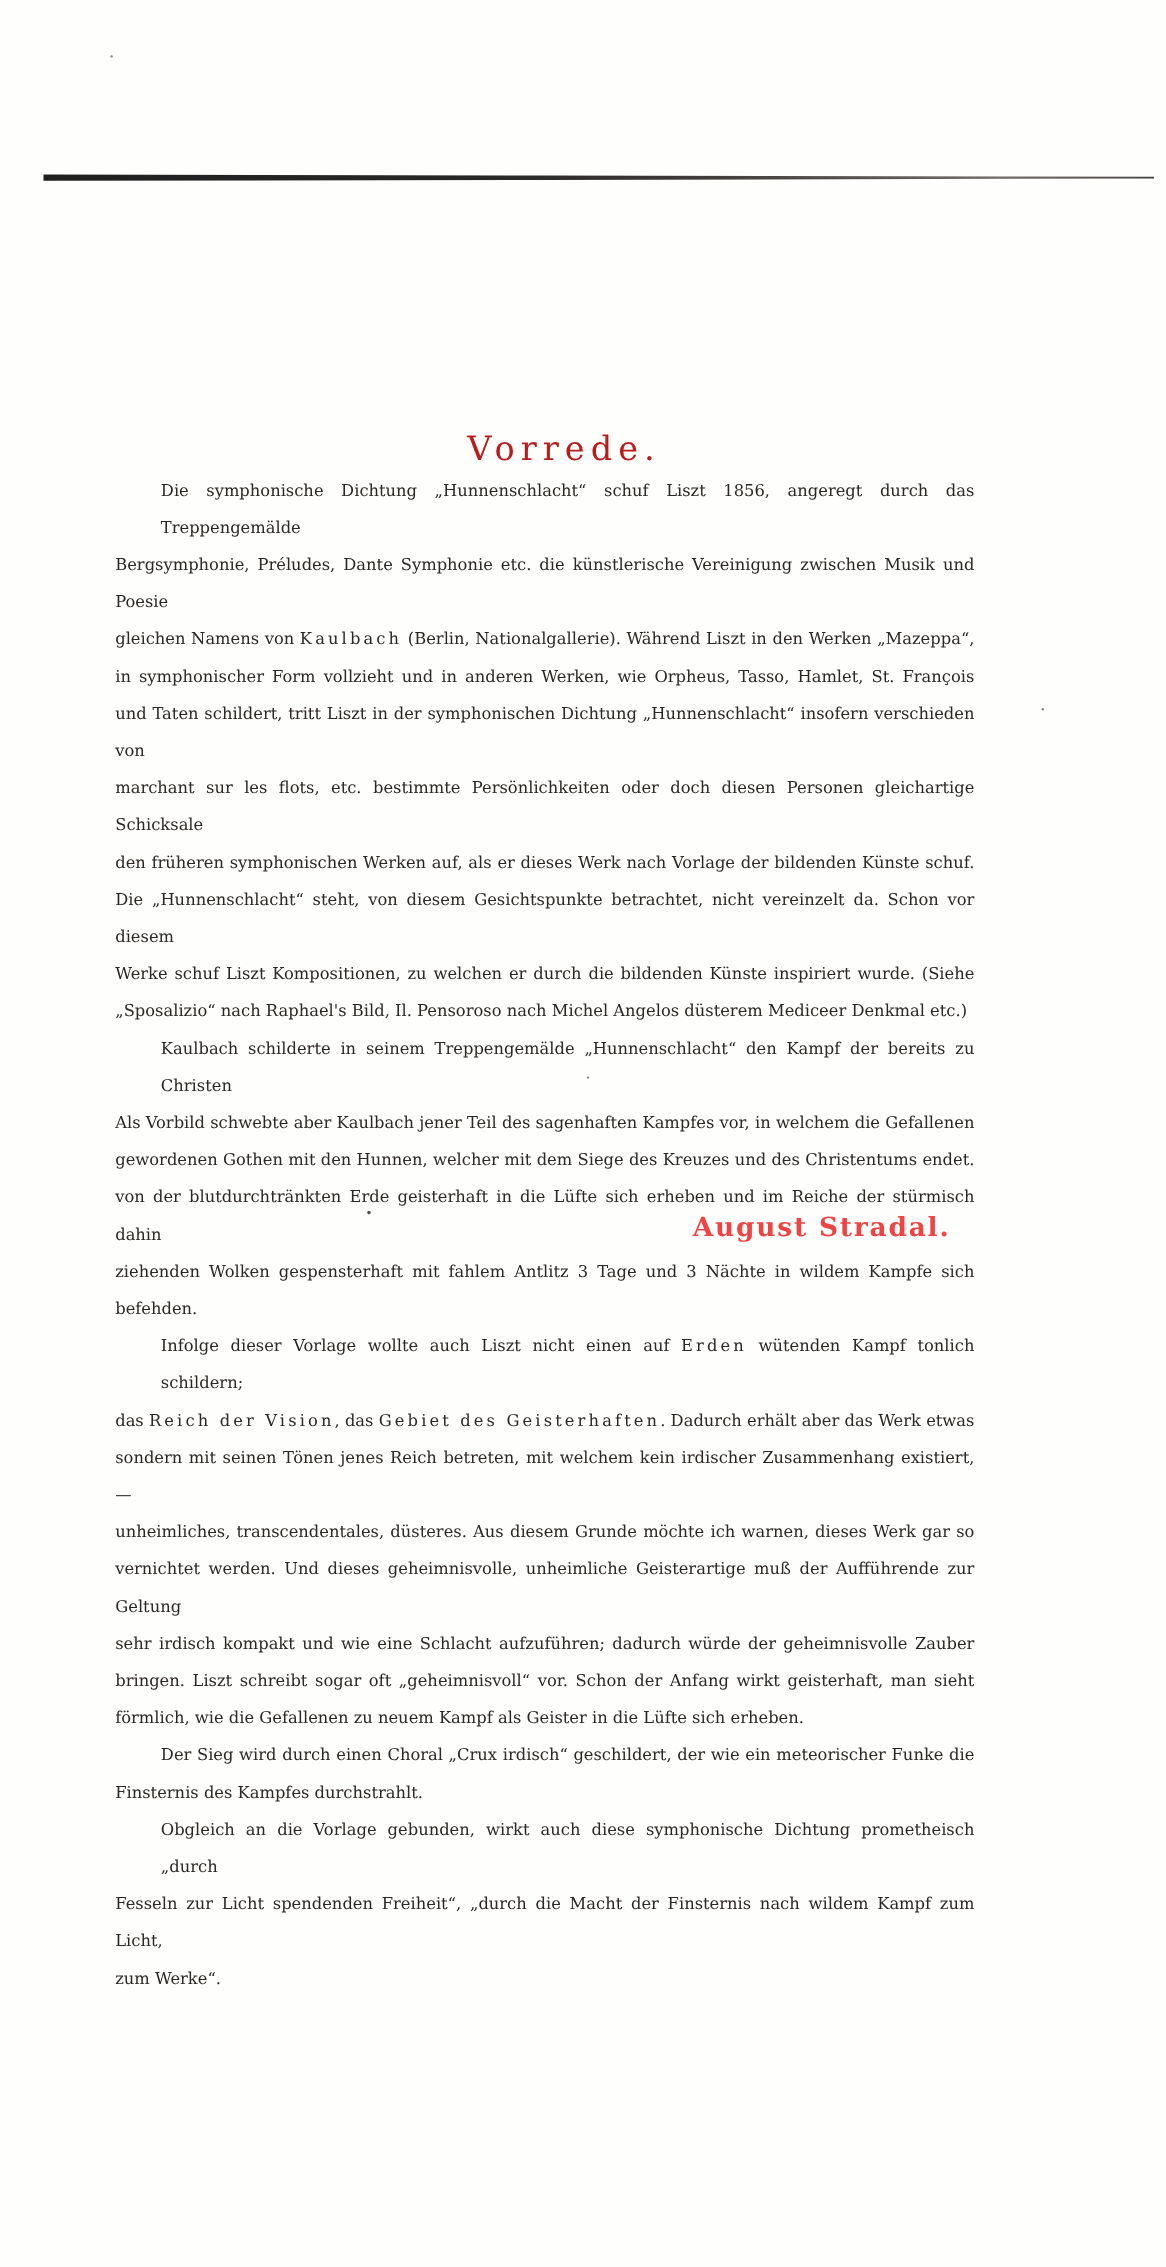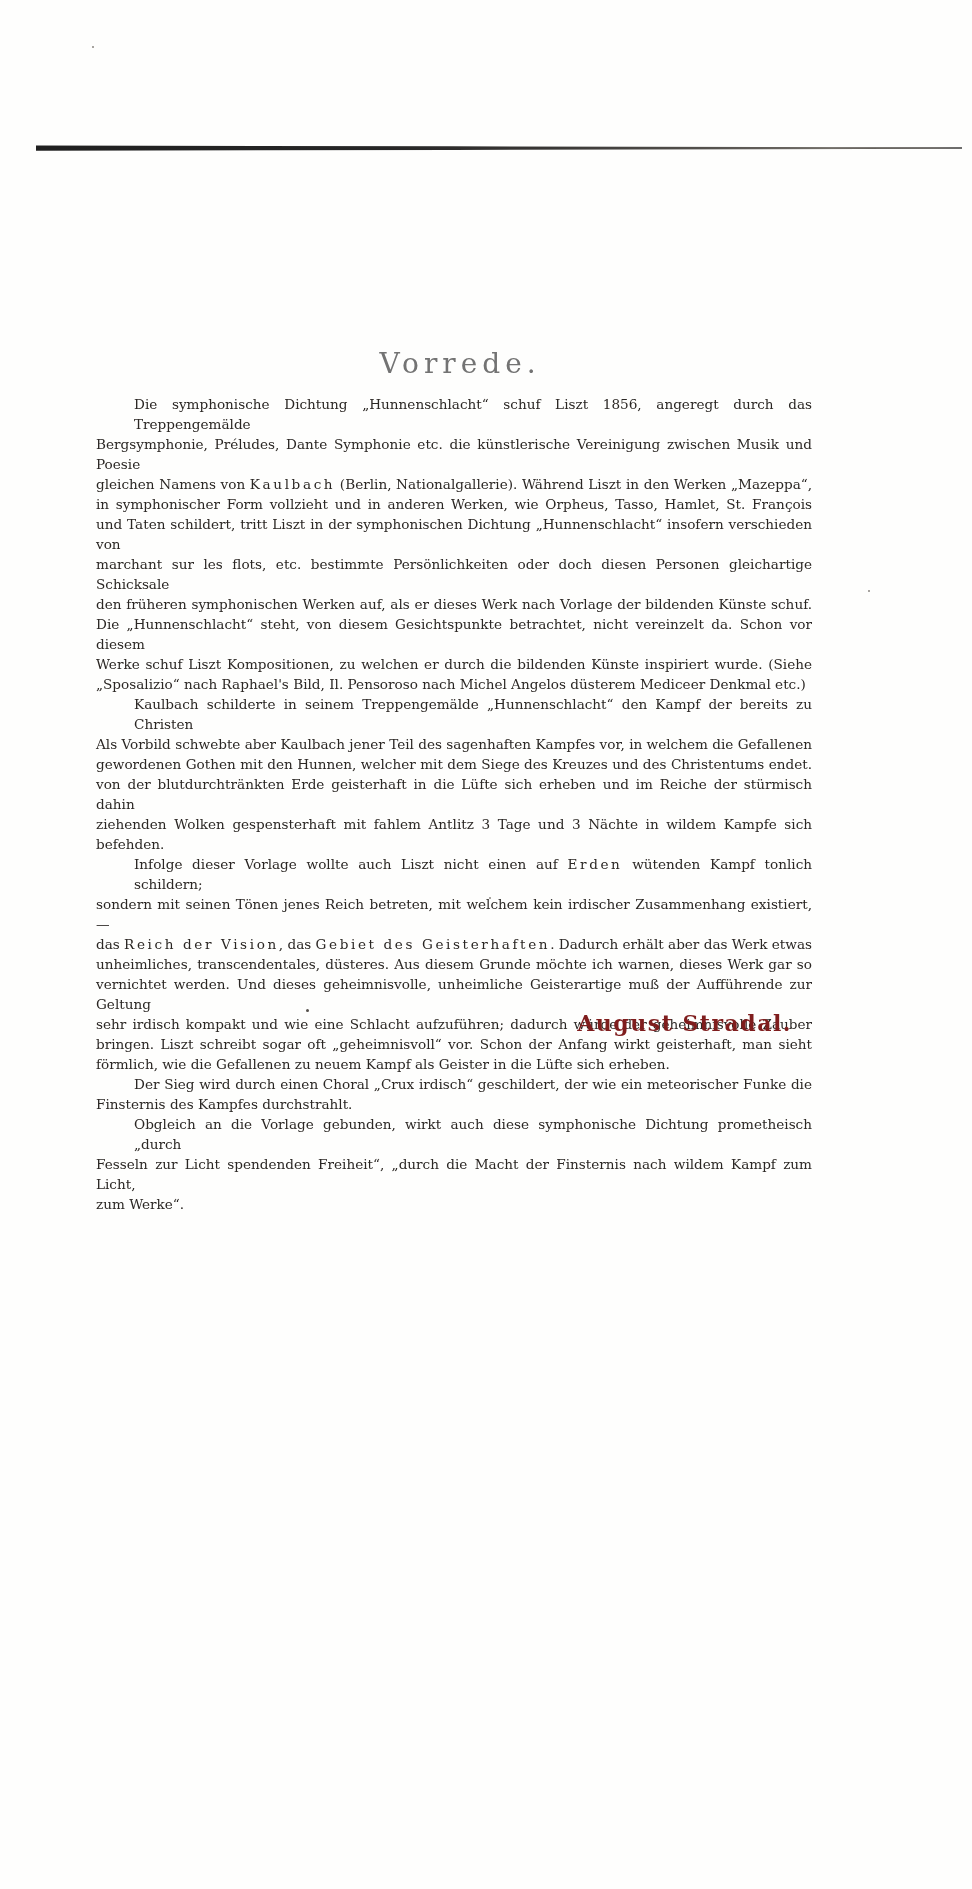--- a/index.html
+++ b/index.html
@@ -26,34 +26,34 @@
     background: linear-gradient(to right,
       #141414 0%, #1b1b1b 38%, #2e2c2a 55%, #4a4743 72%, #6b6761 86%, #4a4743 97%, #333 100%);
     clip-path: polygon(0% 8%, 45% 22%, 100% 38%, 100% 62%, 45% 82%, 0% 95%);
     opacity: 0.95;
   }
   .title {
     position: absolute;
     left: 96px;
     top: 341px;
     width: 716px;
-    margin: 6px;
+    margin: 16px;
     text-align: center;
     font-size: 28px;
     font-weight: 500;
     letter-spacing: 5px;
-    color: #737373;
+    color: #b91c1c;
   }
   .body {
     position: absolute;
     left: 96px;
     top: 394px;
     width: 716px;
     font-size: 13.6px;
-    line-height: 20px;
+    line-height: 31px;
     color: #2b2724;
   }
   .line {
     text-align: justify;
     text-align-last: justify;
     white-space: normal;
   }
   .line.end {
     text-align: center;
     text-align-last: left;
@@ -66,21 +66,21 @@
   }
   .signature {
     position: absolute;
     left: 96px;
     top: 1010px;
     width: 696px;
     text-align: right;
     font-size: 22px;
     font-weight: 600;
     letter-spacing: 1.5px;
-    color: #7f1d1d;
+    color: #ef4444;
   }
   .speck {
     position: absolute;
     border-radius: 50%;
     background: #8a8680;
   }
   .speck.s1 { left: 92px;  top: 46px;   width: 2px; height: 2px; }
   .speck.s2 { left: 306px; top: 1009px; width: 3px; height: 3px; background: #55504b; }
   .speck.s3 { left: 868px; top: 590px;  width: 2px; height: 2px; }
   .speck.s4 { left: 489px; top: 897px;  width: 2px; height: 2px; }
@@ -107,22 +107,22 @@
       <div class="paragraph">
         <div class="line indent"><span>Kaulbach schilderte in seinem Treppengemälde „Hunnenschlacht“ den Kampf der bereits zu Christen</span></div>
         <div class="line"><span>Als Vorbild schwebte aber Kaulbach jener Teil des sagenhaften Kampfes vor, in welchem die Gefallenen</span></div>
         <div class="line"><span>gewordenen Gothen mit den Hunnen, welcher mit dem Siege des Kreuzes und des Christentums endet.</span></div>
         <div class="line"><span>von der blutdurchtränkten Erde geisterhaft in die Lüfte sich erheben und im Reiche der stürmisch dahin</span></div>
         <div class="line"><span>ziehenden Wolken gespensterhaft mit fahlem Antlitz 3 Tage und 3 Nächte in wildem Kampfe sich</span></div>
         <div class="line end"><span>befehden.</span></div>
       </div>
       <div class="paragraph">
         <div class="line indent"><span>Infolge dieser Vorlage wollte auch Liszt nicht einen auf </span><span class="sp">Erden</span><span> wütenden Kampf tonlich schildern;</span></div>
+        <div class="line"><span>das </span><span class="sp">Reich der Vision</span><span>, das </span><span class="sp">Gebiet des Geisterhaften</span><span>.  Dadurch erhält aber das Werk etwas</span></div>
         <div class="line"><span>sondern mit seinen Tönen jenes Reich betreten, mit welchem kein irdischer Zusammenhang existiert, —</span></div>
-        <div class="line"><span>das </span><span class="sp">Reich der Vision</span><span>, das </span><span class="sp">Gebiet des Geisterhaften</span><span>.  Dadurch erhält aber das Werk etwas</span></div>
         <div class="line"><span>unheimliches, transcendentales, düsteres.  Aus diesem Grunde möchte ich warnen, dieses Werk gar so</span></div>
         <div class="line"><span>vernichtet werden.  Und dieses geheimnisvolle, unheimliche Geisterartige muß der Aufführende zur Geltung</span></div>
         <div class="line"><span>sehr irdisch kompakt und wie eine Schlacht aufzuführen; dadurch würde der geheimnisvolle Zauber</span></div>
         <div class="line"><span>bringen.  Liszt schreibt sogar oft „geheimnisvoll“ vor.  Schon der Anfang wirkt geisterhaft, man sieht</span></div>
         <div class="line end"><span>förmlich, wie die Gefallenen zu neuem Kampf als Geister in die Lüfte sich erheben.</span></div>
       </div>
       <div class="paragraph">
         <div class="line indent"><span>Der Sieg wird durch einen Choral „Crux irdisch“ geschildert, der wie ein meteorischer Funke die</span></div>
         <div class="line end"><span>Finsternis des Kampfes durchstrahlt.</span></div>
       </div>

